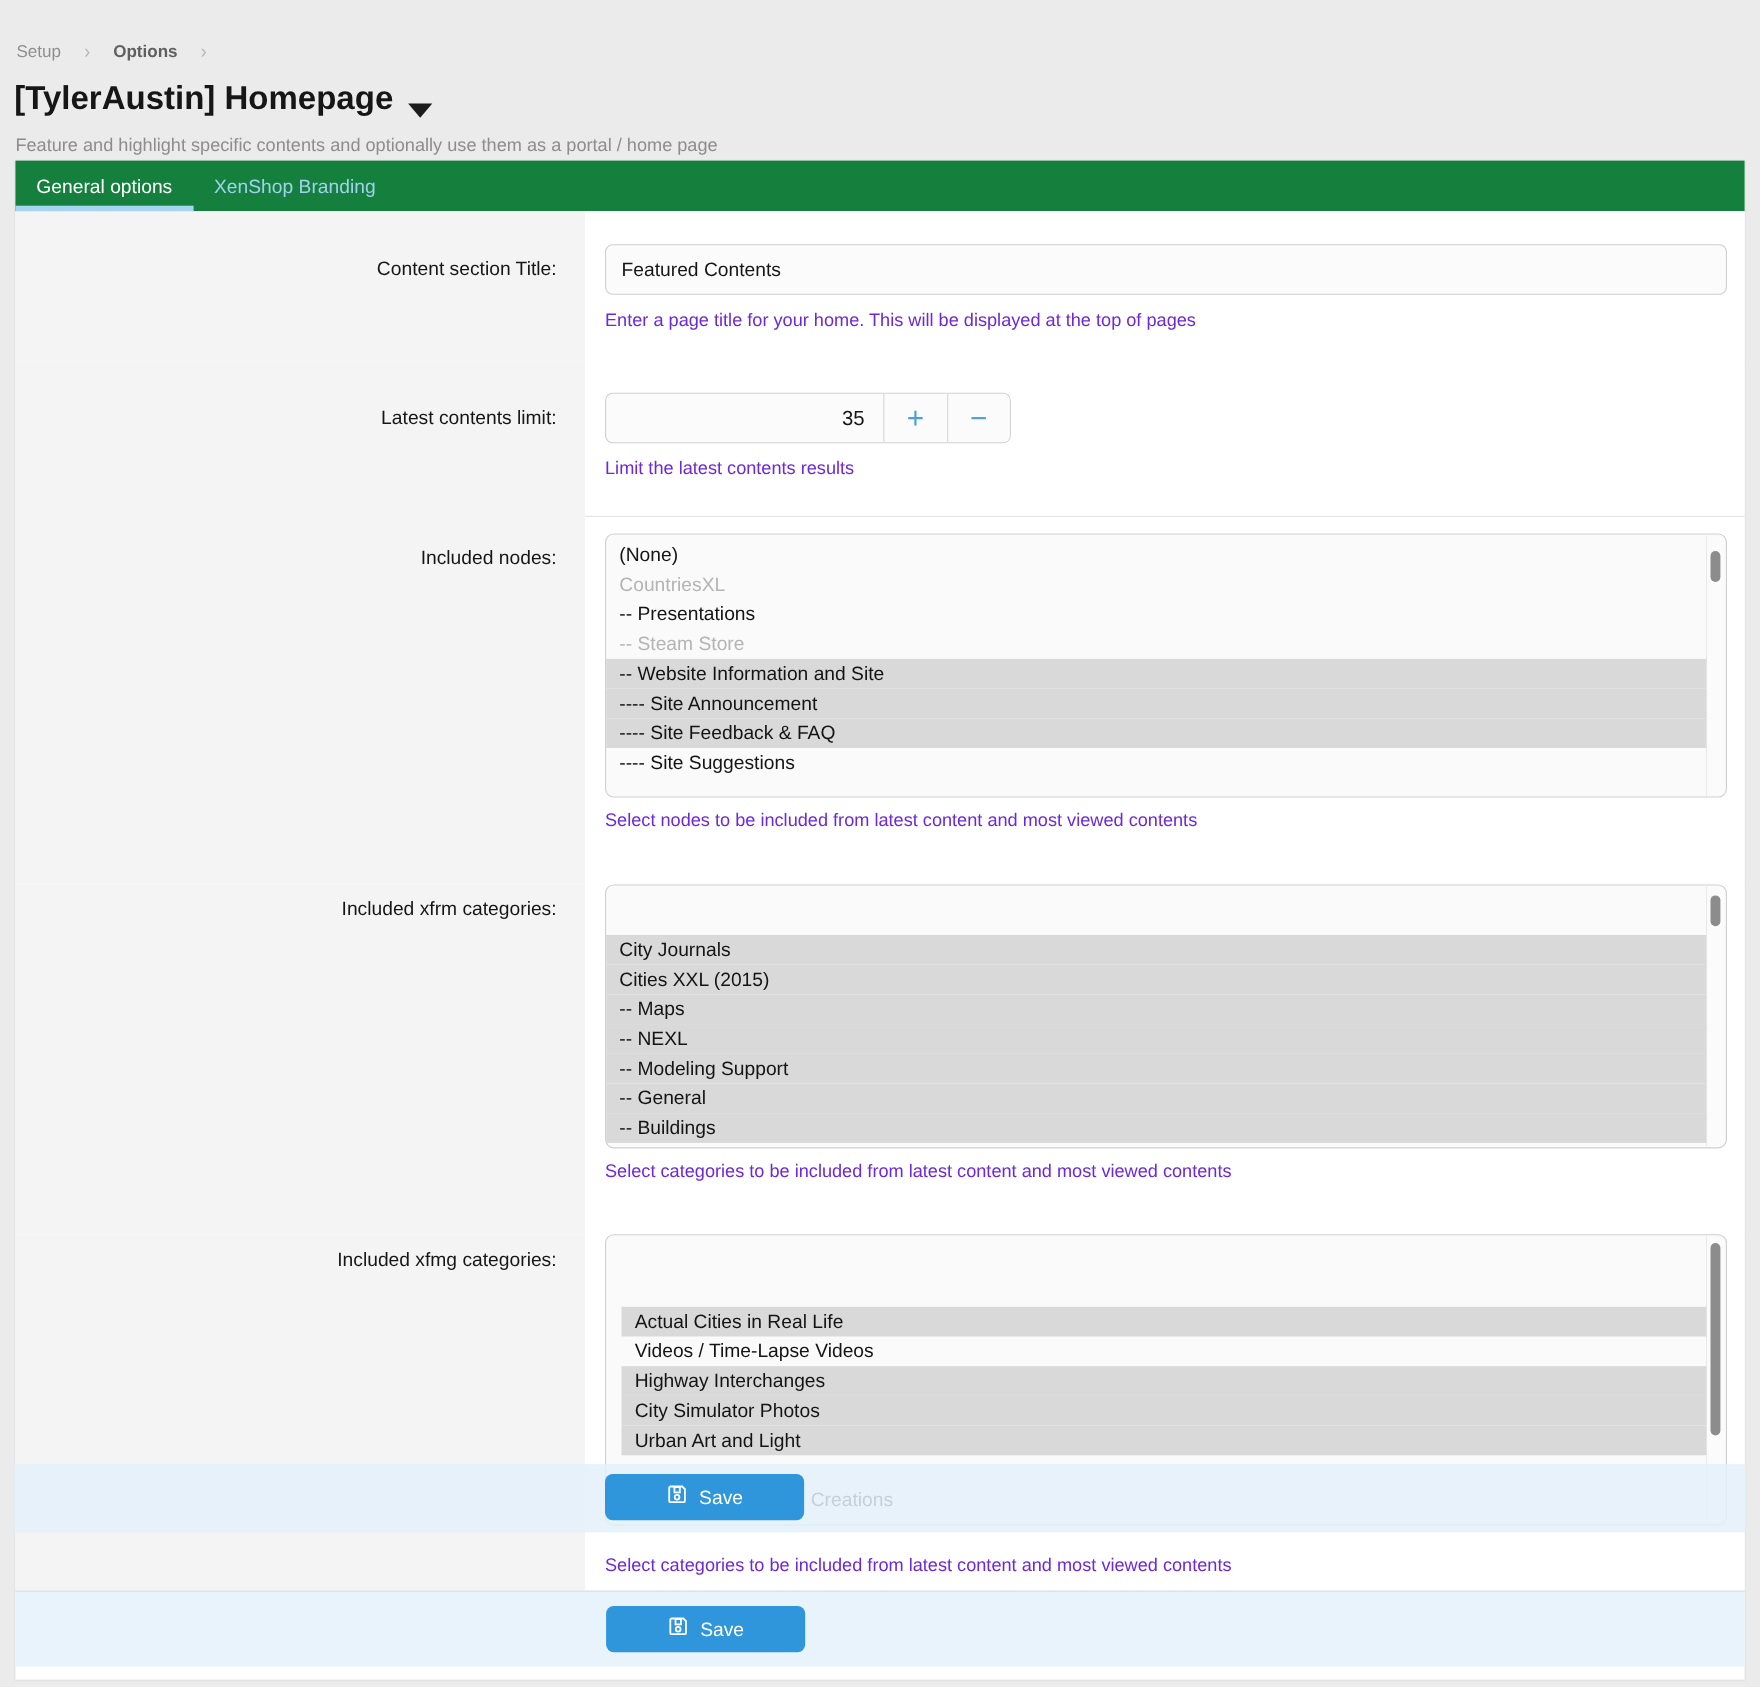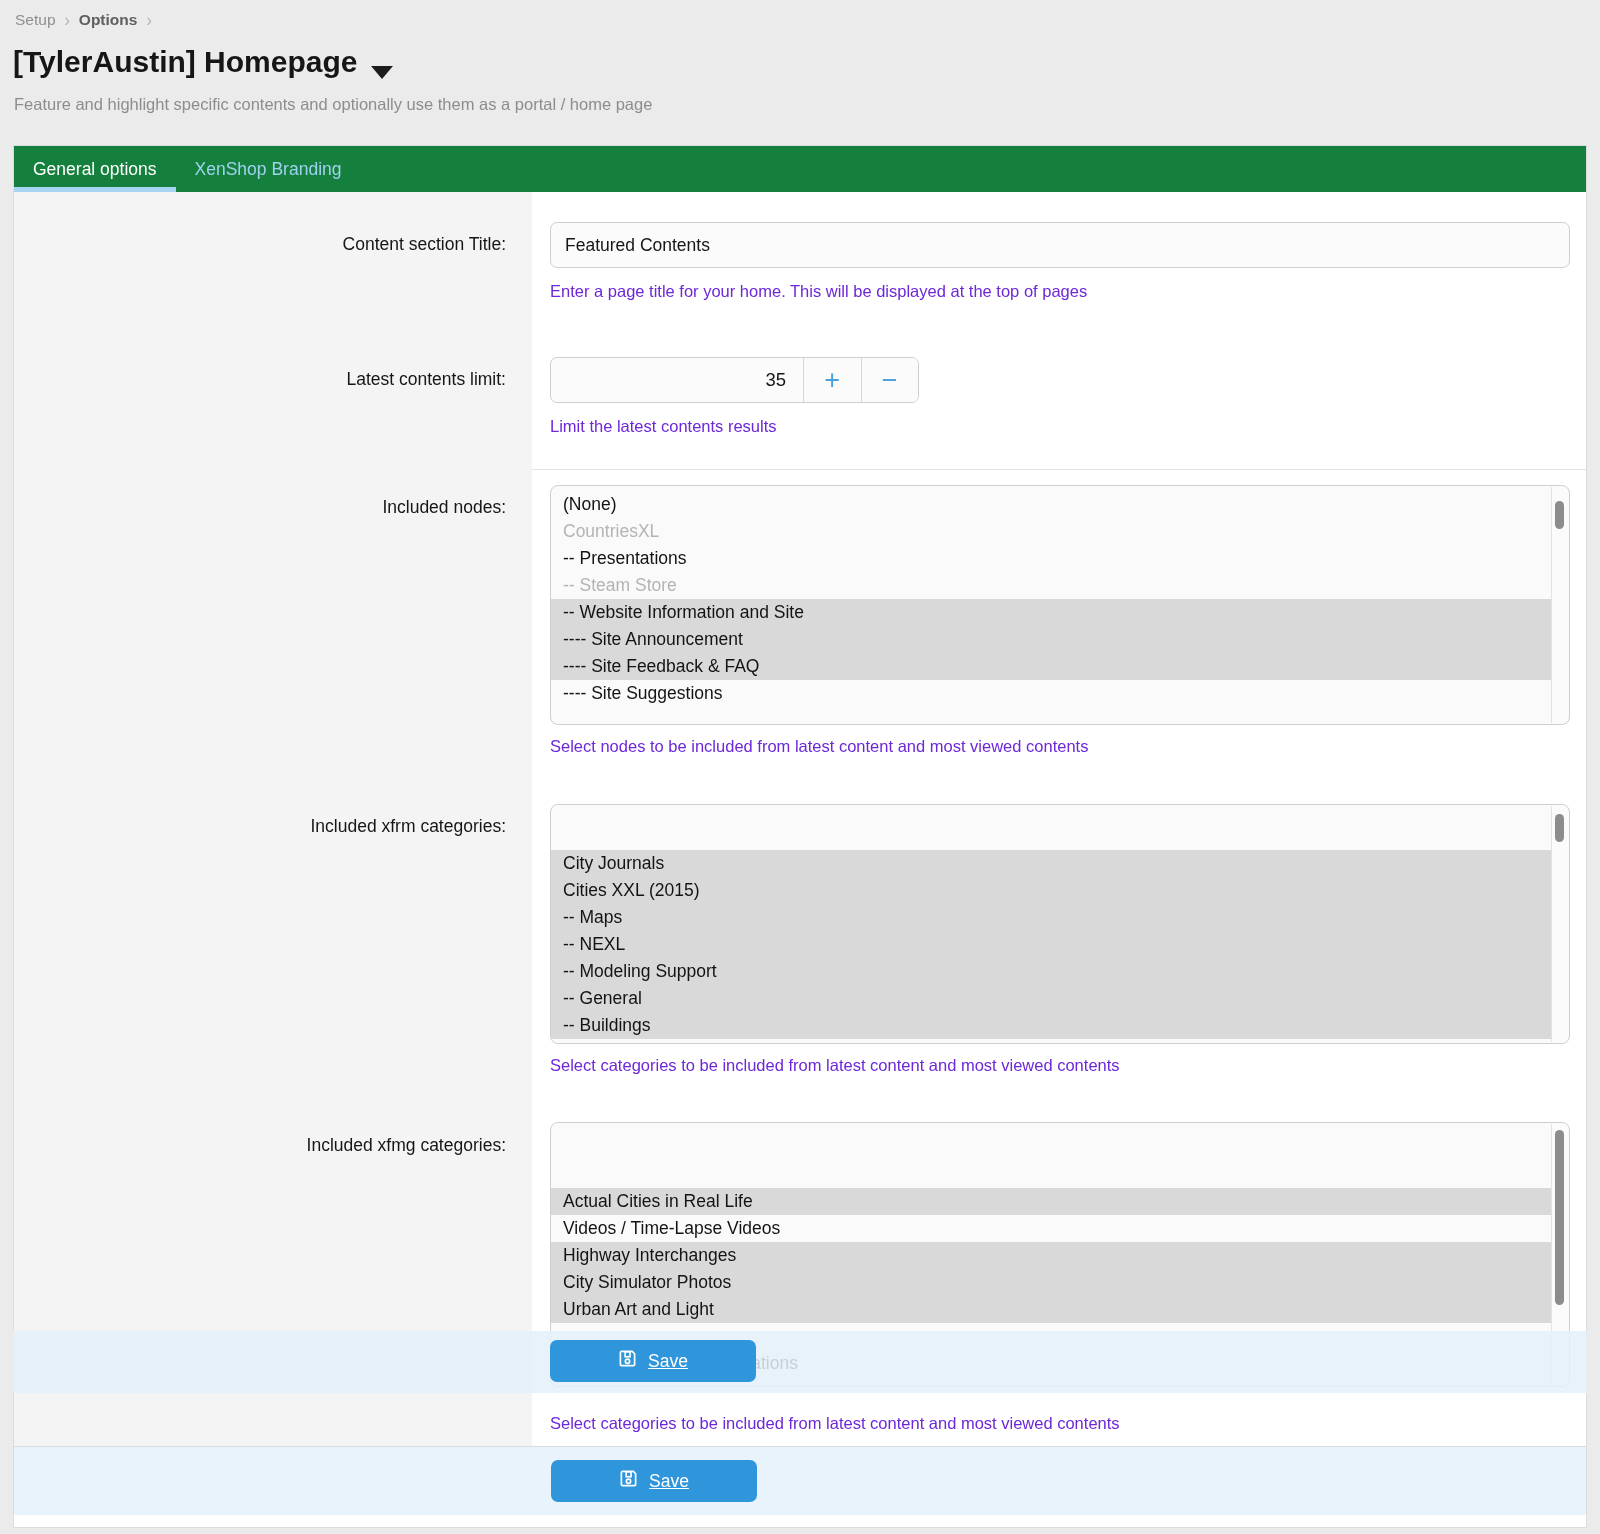--- a/index.html
+++ b/index.html
@@ -1,19 +1,19 @@
 <!DOCTYPE html>
 <html><head>
 <meta charset="utf-8">
 <style>
   html,body{margin:0;padding:0;background:#ebebeb;font-family:"Liberation Sans","DejaVu Sans",sans-serif;}
   .page{position:relative;width:1600px;height:1534px;background:#ebebeb;overflow:hidden;}
 
   
-  .breadcrumb{padding:11px 0 0 15px;font-size:15.5px;color:#8f8f8f;display:flex;align-items:center;gap:9px;}
+  .breadcrumb{padding:11px 0 0 15px;font-size:15.5px;color:#8f8f8f;display:flex;align-items:center;gap:21px;margin-top:28px;}
   .crumb{color:#8f8f8f;cursor:pointer;}
   .crumb.bold{color:#5f5f5f;font-weight:bold;}
   .crumb-sep{color:#b4b4b4;font-size:16px;transform:scaleY(1.15);}
   .page-title{margin:16px 0 0 13px;font-size:30px;font-weight:bold;color:#161616;display:flex;align-items:flex-end;gap:13px;}
   .title-caret{width:0;height:0;border-left:11px solid transparent;border-right:11px solid transparent;border-top:13px solid #1c1c1c;margin-top:4px;cursor:pointer;}
   .subtitle{margin:16px 0 0 14px;font-size:16.5px;color:#8d8d8d;}
 
   
   .content-box{position:absolute;left:13px;right:13px;top:145px;bottom:6px;background:#ffffff;border:1px solid #dcdcdc;box-sizing:border-box;display:flex;flex-direction:column;}
   .tabbar{height:46px;background:#15803d;display:flex;align-items:stretch;flex:0 0 auto;}
@@ -59,21 +59,21 @@
   .opt{height:27px;line-height:27px;font-size:17.5px;color:#141414;padding-left:12px;margin-right:17px;white-space:nowrap;cursor:default;}
   .opt.sel{background:#d9d9d9;}
   .opt.muted{color:#b4b4b4;}
   .opt.obscured{margin-top:27px;padding-left:172px;}
   .gap40{height:40px;}
   .gap60{height:60px;}
   .sb-track{position:absolute;top:1px;bottom:1px;right:1px;width:16px;background:#fbfbfb;border-left:1px solid #e3e3e3;border-radius:0 7px 7px 0;}
   .sb-thumb{position:absolute;left:3px;width:9px;background:#8c8c8c;border-radius:5px;}
 
   
-  .save-btn{display:inline-flex;align-items:center;justify-content:center;gap:11px;width:206px;height:42px;background:#2f96db;border:none;border-radius:7px;color:#ffffff;font-family:inherit;font-size:17.5px;cursor:pointer;text-decoration:underline;}
+  .save-btn{display:inline-flex;align-items:center;justify-content:center;gap:11px;width:181px;height:42px;background:#2f96db;border:none;border-radius:7px;color:#ffffff;font-family:inherit;font-size:17.5px;cursor:pointer;}
   .float-savebar{position:absolute;left:13px;right:13px;top:1331px;height:62px;background:rgba(227,240,250,0.85);z-index:5;}
   .float-savebar .save-btn{margin:9px 0 0 537px;}
   .footer-savebar{flex:0 0 auto;height:69px;background:#e9f3fb;border-top:1px solid #dcdcdc;box-sizing:border-box;}
   .footer-savebar .save-btn{margin:13px 0 0 537px;}
 </style>
 </head>
 <body>
 
 <div class="page">
 
@@ -166,21 +166,21 @@
         </div>
       </div>
 
       <div class="frow row5">
         <div class="rlabel">Included xfmg categories:</div>
         <div class="rctrl">
           <div class="listbox h265">
             <div class="opts">
                 <div class="gap60"></div>
               </div>
-            <div class="opts" style="padding-top:0;">
+            <div class="opts" style="padding-top:0;margin-left:14px;">
                 <div class="opt sel">Actual Cities in Real Life</div>
                 <div class="opt">Videos / Time-Lapse Videos</div>
                 <div class="opt sel">Highway Interchanges</div>
                 <div class="opt sel">City Simulator Photos</div>
                 <div class="opt sel">Urban Art and Light</div>
                 <div class="opt obscured">Creations</div>
               </div>
             <div class="sb-track">
               <div class="sb-thumb" style="top:6px;height:175px;"></div>
             </div>

